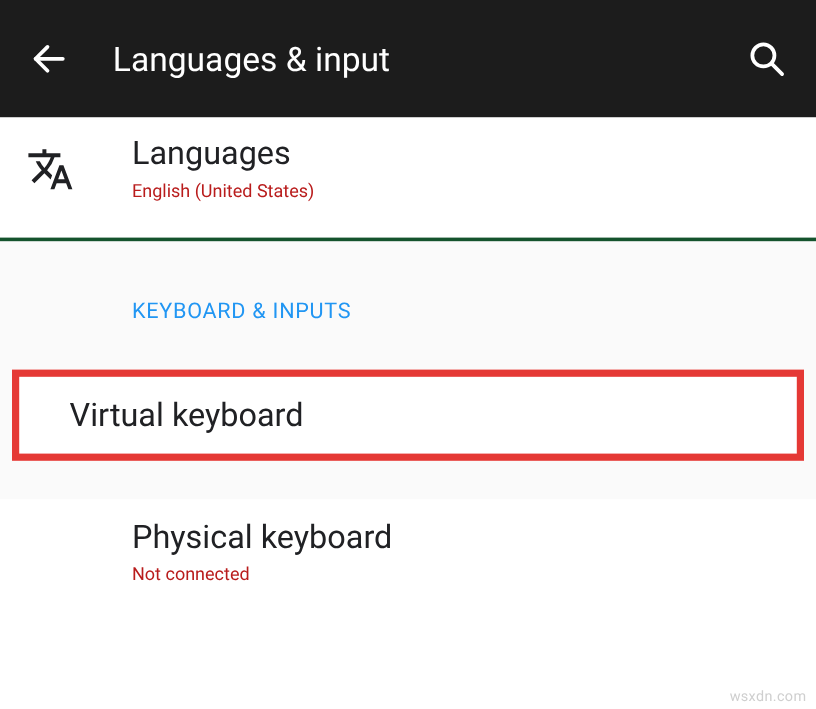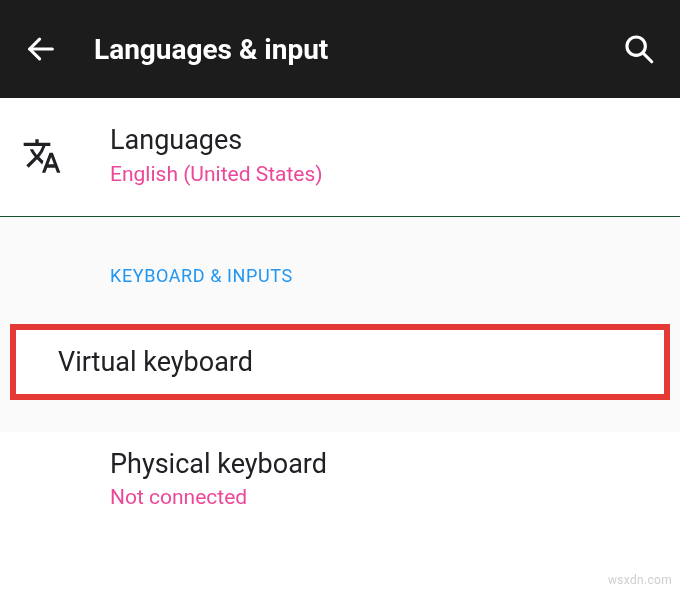--- a/index.html
+++ b/index.html
@@ -1,28 +1,28 @@
 <!DOCTYPE html>
 <html><head>
   <meta charset="utf-8">
   <style>
     * { box-sizing: border-box; margin: 0; padding: 0; }
     html, body { width: 680px; height: 591px; font-family: Roboto, -apple-system, "Helvetica Neue", Arial, sans-serif; background: #f5f5f5; overflow: hidden; }
     .screen { width: 680px; height: 591px; background: #ffffff; position: relative; }
     .appbar { background: #1c1c1c; height: 98px; display: flex; align-items: center; padding: 0 24px; }
     .appbar .back { color: #fff; display: flex; align-items: center; margin-right: 36px; }
-    .appbar .title { color: #ffffff; font-size: 28px; font-weight: 700; flex: 1; }
+    .appbar .title { color: #ffffff; font-size: 28px; font-weight: 400; flex: 1; }
     .appbar .search { color: #fff; display: flex; align-items: center; }
     .content { background: #fafafa; }
     .row { display: flex; align-items: center; padding: 24px 22px 24px 22px; background: #ffffff; }
-    .row.languages { border-bottom: 1px solid #14532d; padding-top: 26px; padding-bottom: 30px; }
+    .row.languages { border-bottom: 3px solid #14532d; padding-top: 14px; padding-bottom: 30px; }
     .icon-col { width: 88px; display: flex; justify-content: flex-start; align-items: flex-start; padding-top: 2px; }
     .text-col { flex: 1; }
     .heading { font-size: 27px; color: #202124; font-weight: 400; line-height: 1.25; }
-    .sub { font-size: 21px; color: #ec4899; margin-top: 4px; }
+    .sub { font-size: 15px; color: #b91c1c; margin-top: 4px; }
     .section-header { padding: 48px 22px 14px 110px; }
     .section-header .label { color: #2196f3; font-weight: 400; letter-spacing: 0.6px; font-size: 18px; }
     .spacer-under-section { height: 24px; }
     .item { padding: 16px 22px 18px 110px; background: #ffffff; }
     .item.highlighted { outline: 6px solid #e53935; outline-offset: -6px; margin: 0 10px; padding-left: 48px; padding-top: 22px; padding-bottom: 20px; }
     .item-gap { height: 32px; }
     svg { display: block; }
     .watermark { position: absolute; bottom: 4px; right: 8px; font-size: 12px; color: #cfcfcf; letter-spacing: 0.3px; margin-top: 24px; }
   </style>
 </head>

